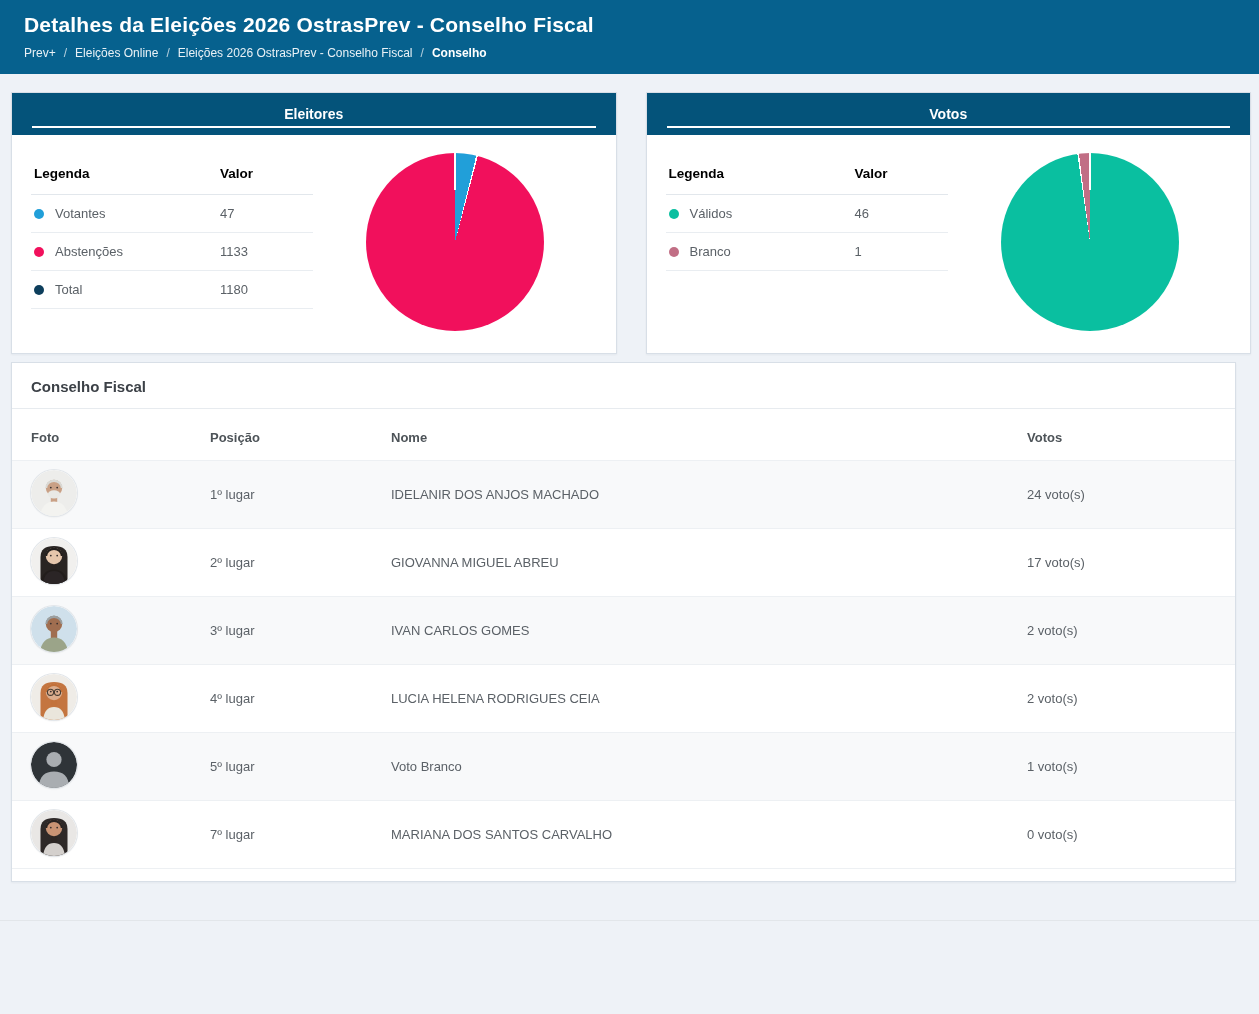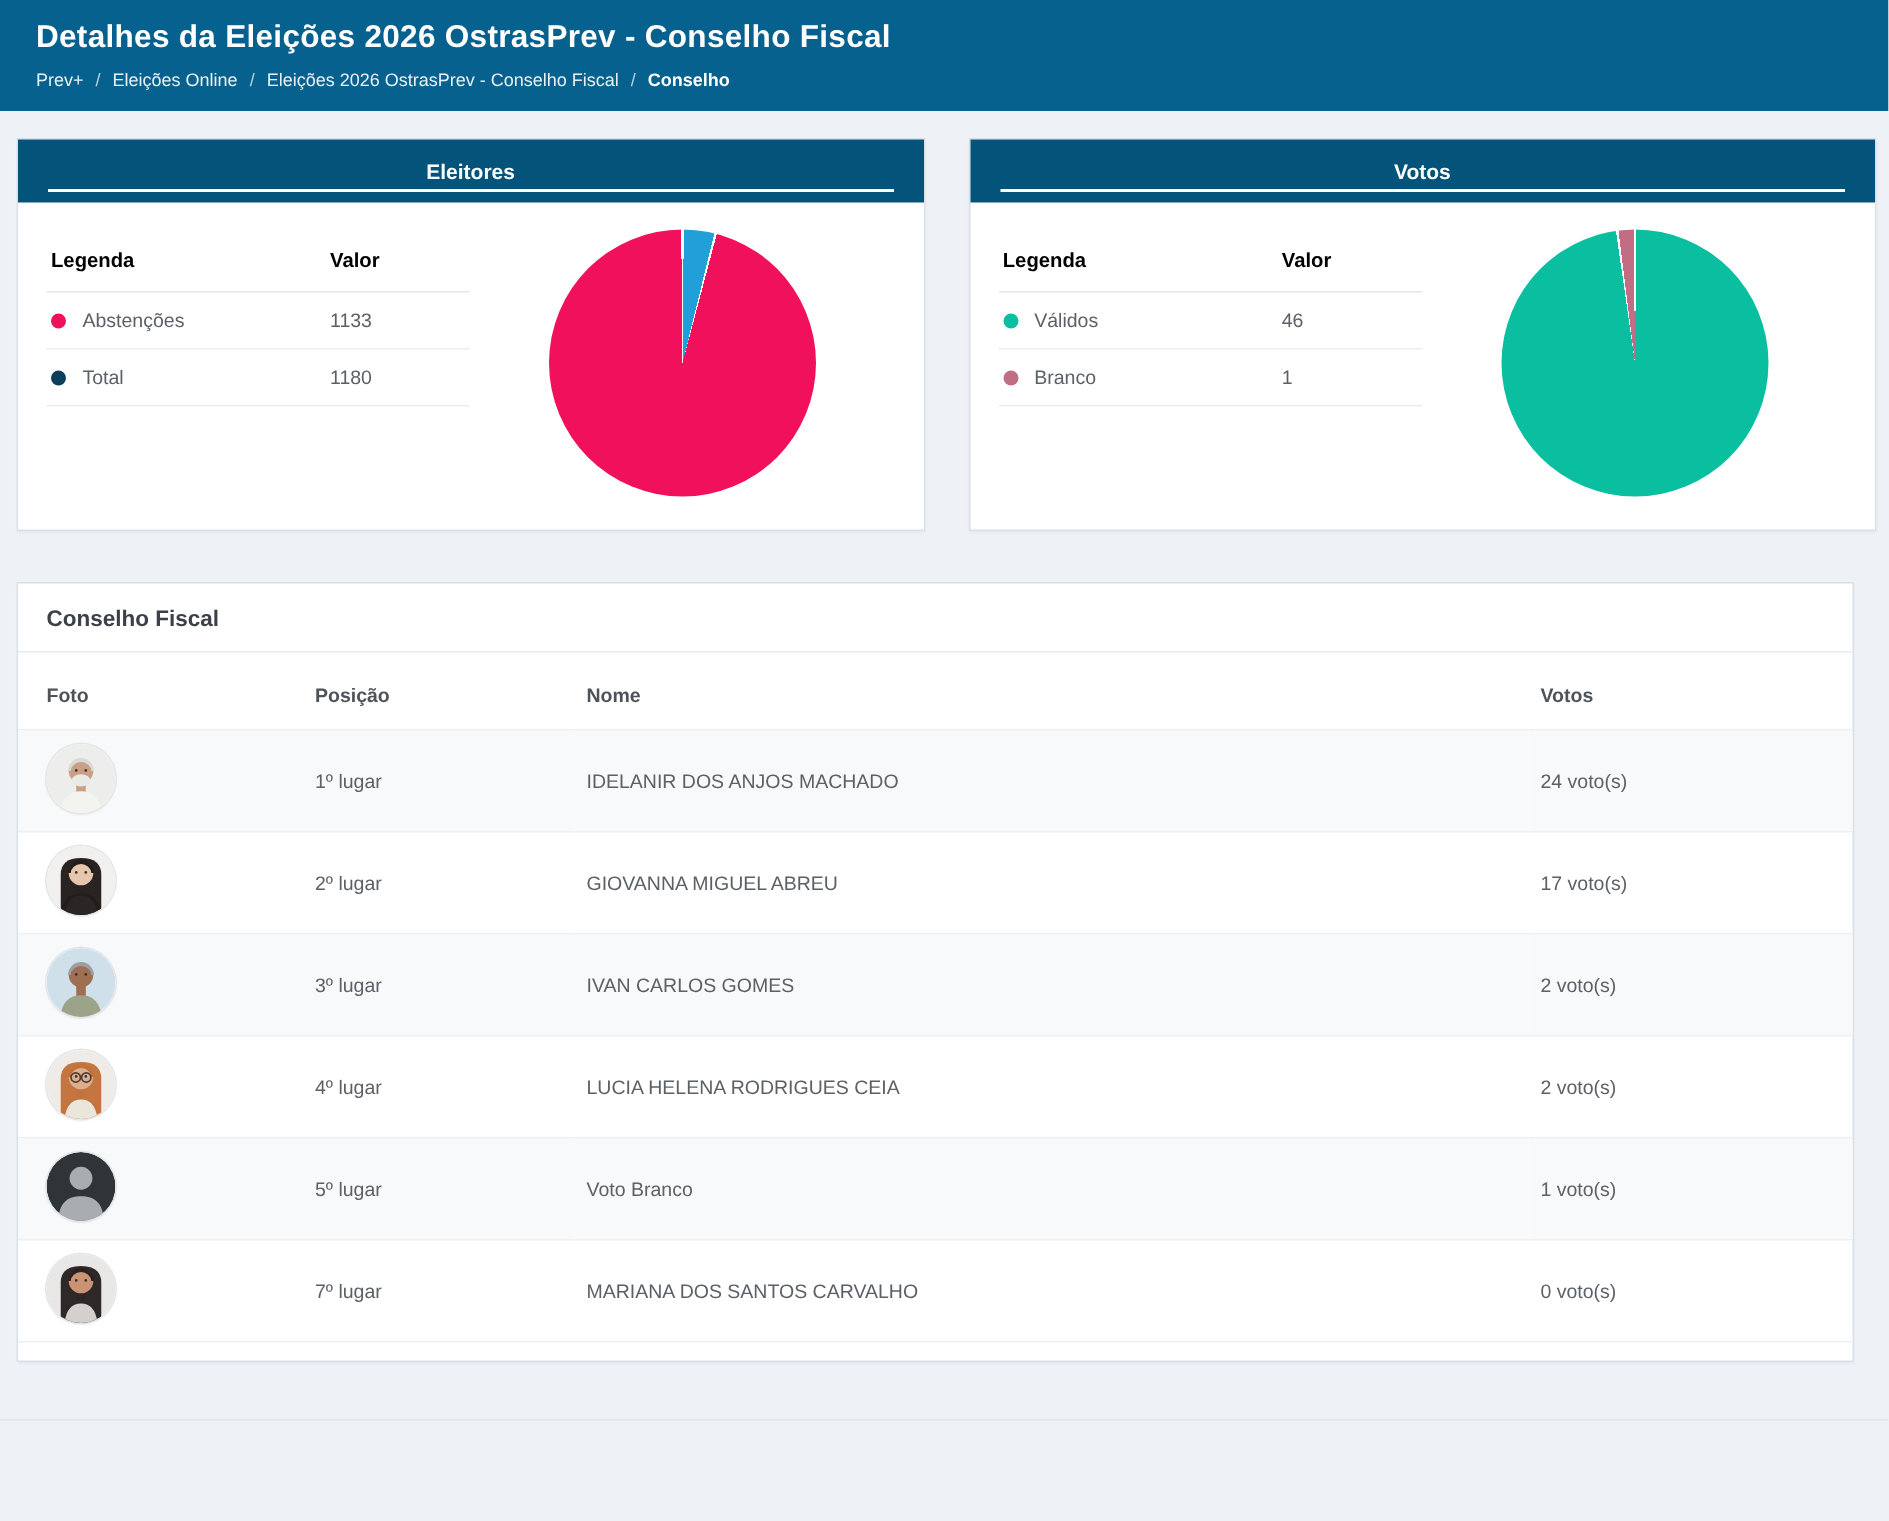--- a/index.html
+++ b/index.html
@@ -49,21 +49,21 @@
   .legend-row .lab { width:186px; display:flex; align-items:center; gap:11px; }
   .legend-row .dot { width:10px; height:10px; border-radius:50%; flex:0 0 auto; }
   .legend-row .val { flex:1; }
 
   .pie-wrap { flex:1; display:flex; align-items:center; justify-content:center; }
   .pie { width:178px; height:178px; border-radius:50%; background:#ddd; }
 
   
   .table-card {
     background:#ffffff; border:1px solid #d8dfe7;
-    margin:34px 23px 0 11px; padding-bottom:12px;
+    margin:8px 23px 0 11px; padding-bottom:12px;
     box-shadow:0 1px 2px rgba(20,40,60,.05);
   }
   .table-title {
     font-size:15px; font-weight:bold; color:#3c4147;
     padding:15px 19px 13px 19px; border-bottom:1px solid #e7ebef;
   }
   table.results { width:100%; border-collapse:collapse; font-size:13px; color:#5b6167; }
   table.results thead th {
     text-align:left; font-weight:bold; color:#4d5358; font-size:13px;
     padding:21px 8px 15px 8px;
@@ -113,20 +113,27 @@
     <div class="card-head">
       <span class="panel-title">Eleitores</span>
     </div>
     <div class="card-body">
       <div class="legend">
         <div class="legend-head">
           <span class="lg-col1">Legenda</span>
           <span class="lg-col2">Valor</span>
         </div>
         <div class="legend-rows">
+  <div class="legend-row">
+    <span class="lab">
+      <span class="dot" style="background: rgb(33, 159, 217);"></span>
+      <span class="txt">Votantes</span>
+    </span>
+    <span class="val">47</span>
+  </div>
 
   <div class="legend-row">
     <span class="lab">
       <span class="dot" style="background: rgb(241, 16, 92);"></span>
       <span class="txt">Abstenções</span>
     </span>
     <span class="val">1133</span>
   </div>
 
   <div class="legend-row">

